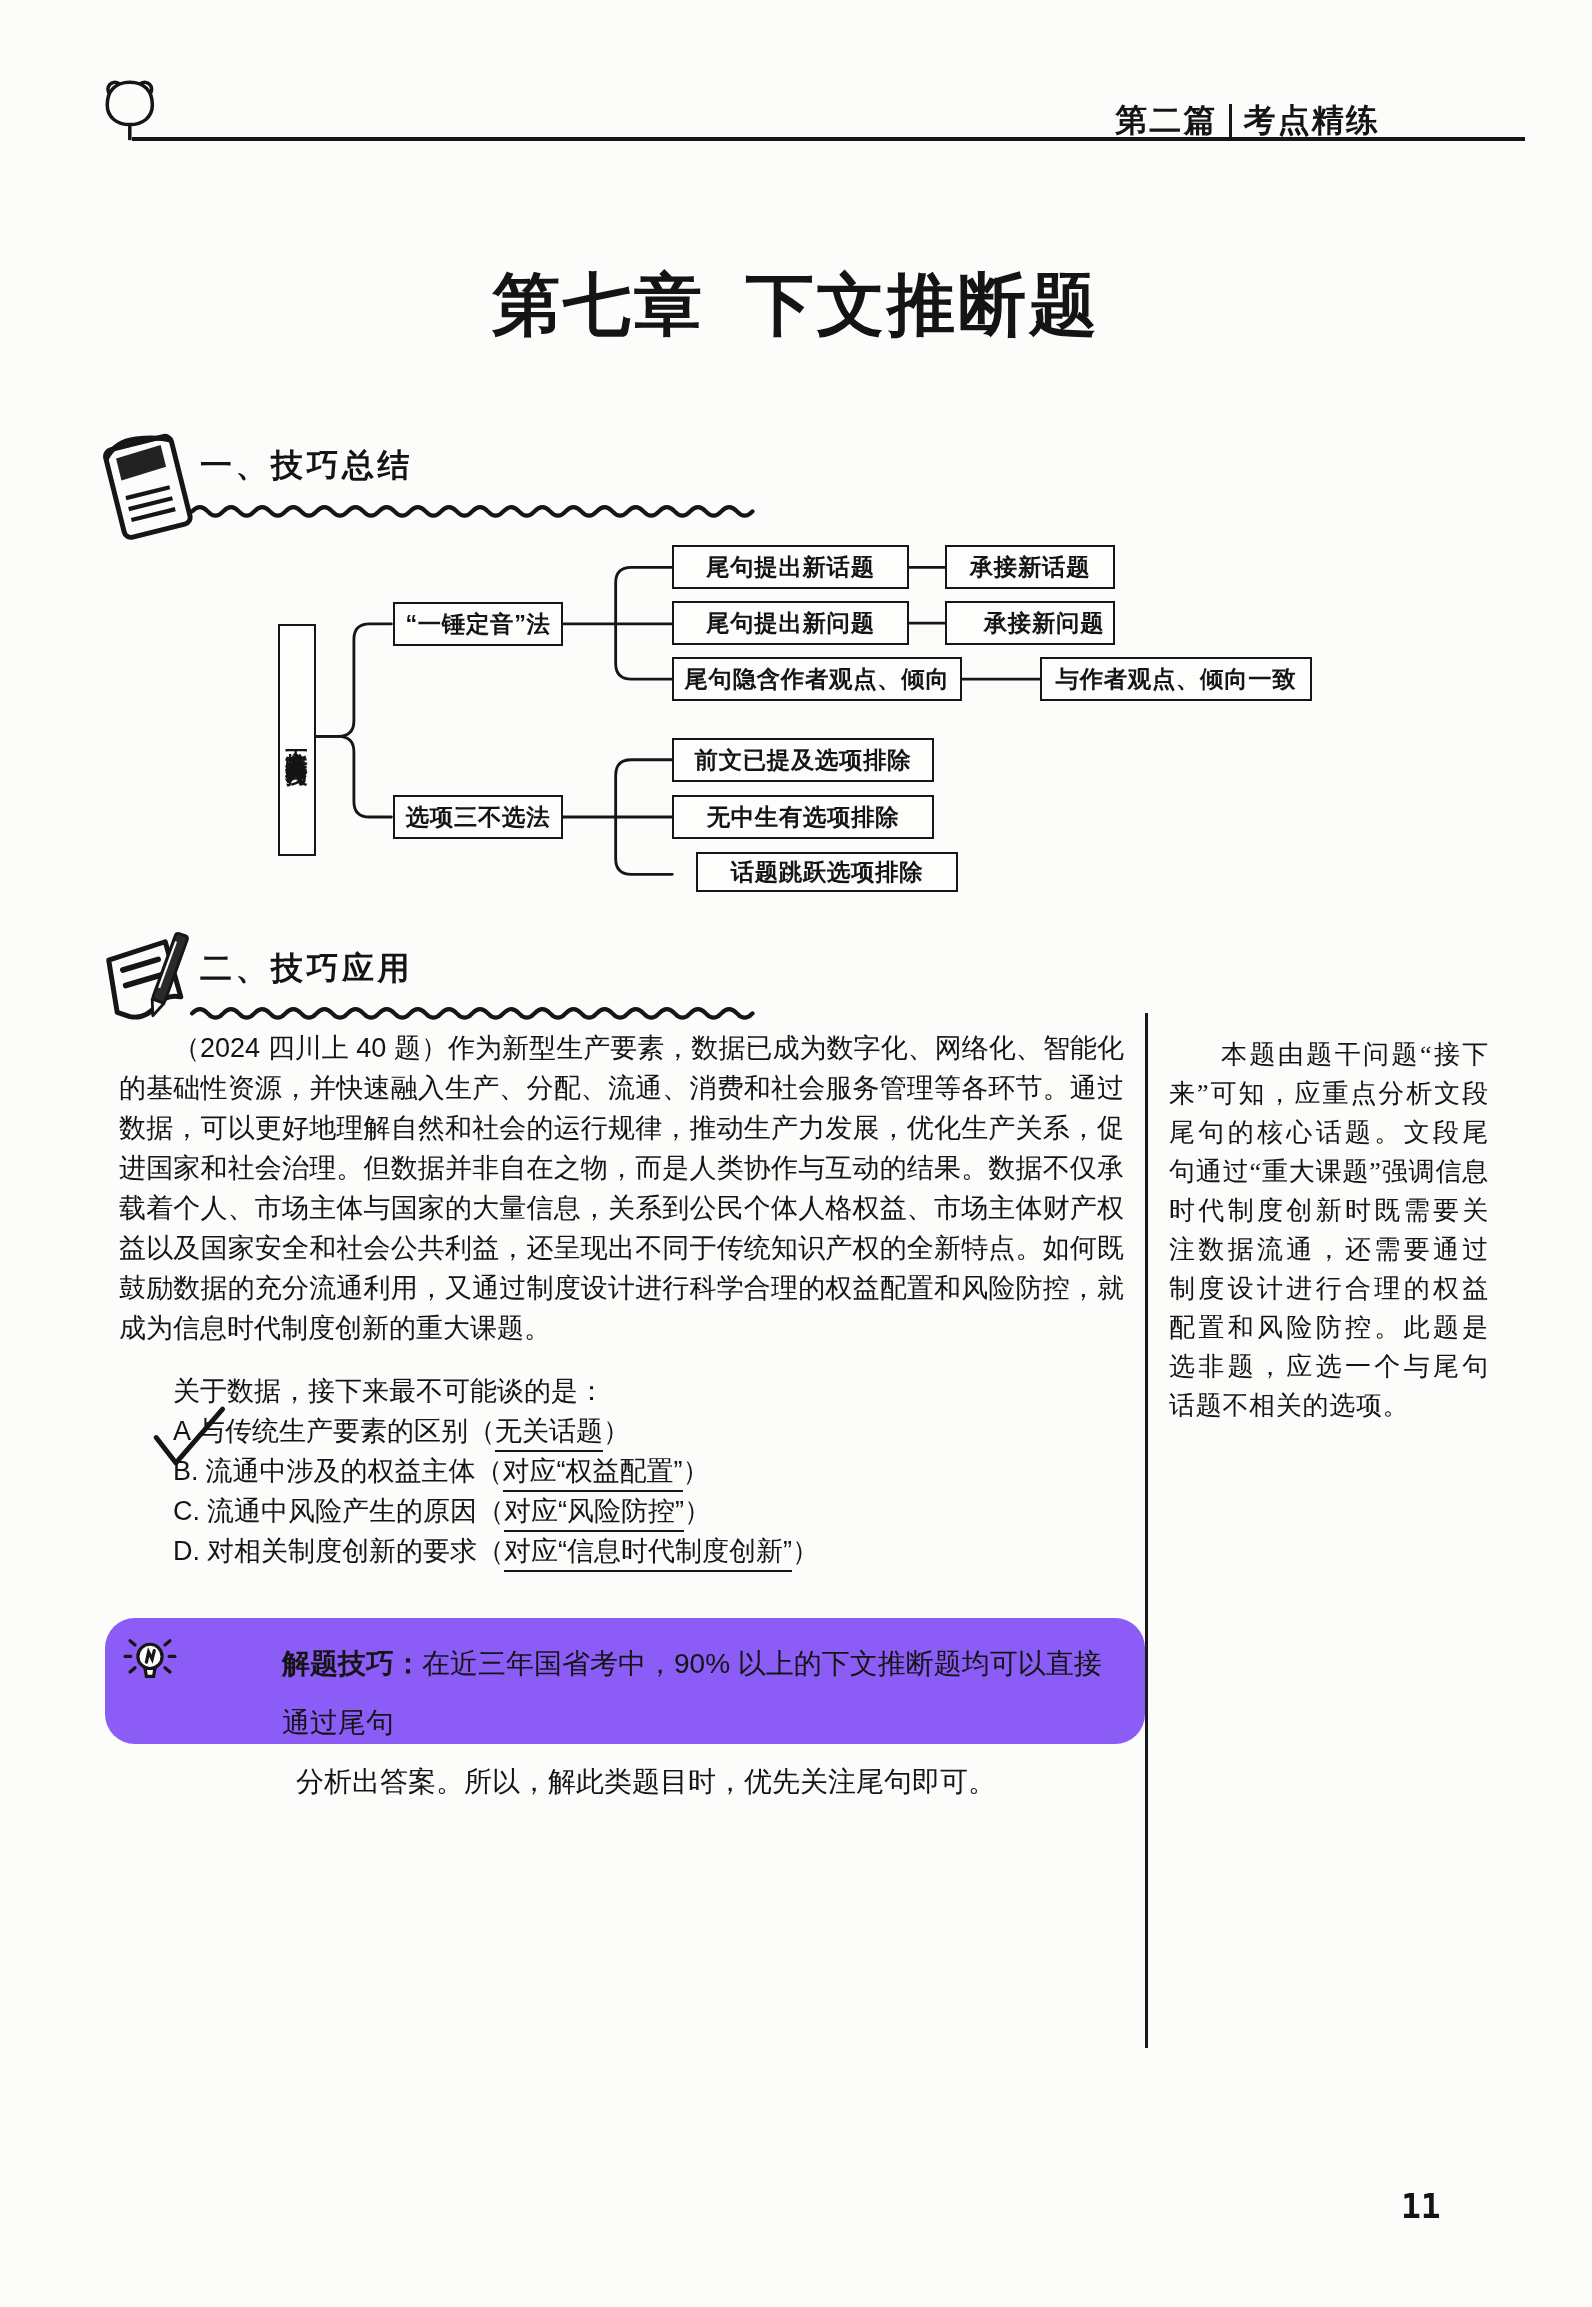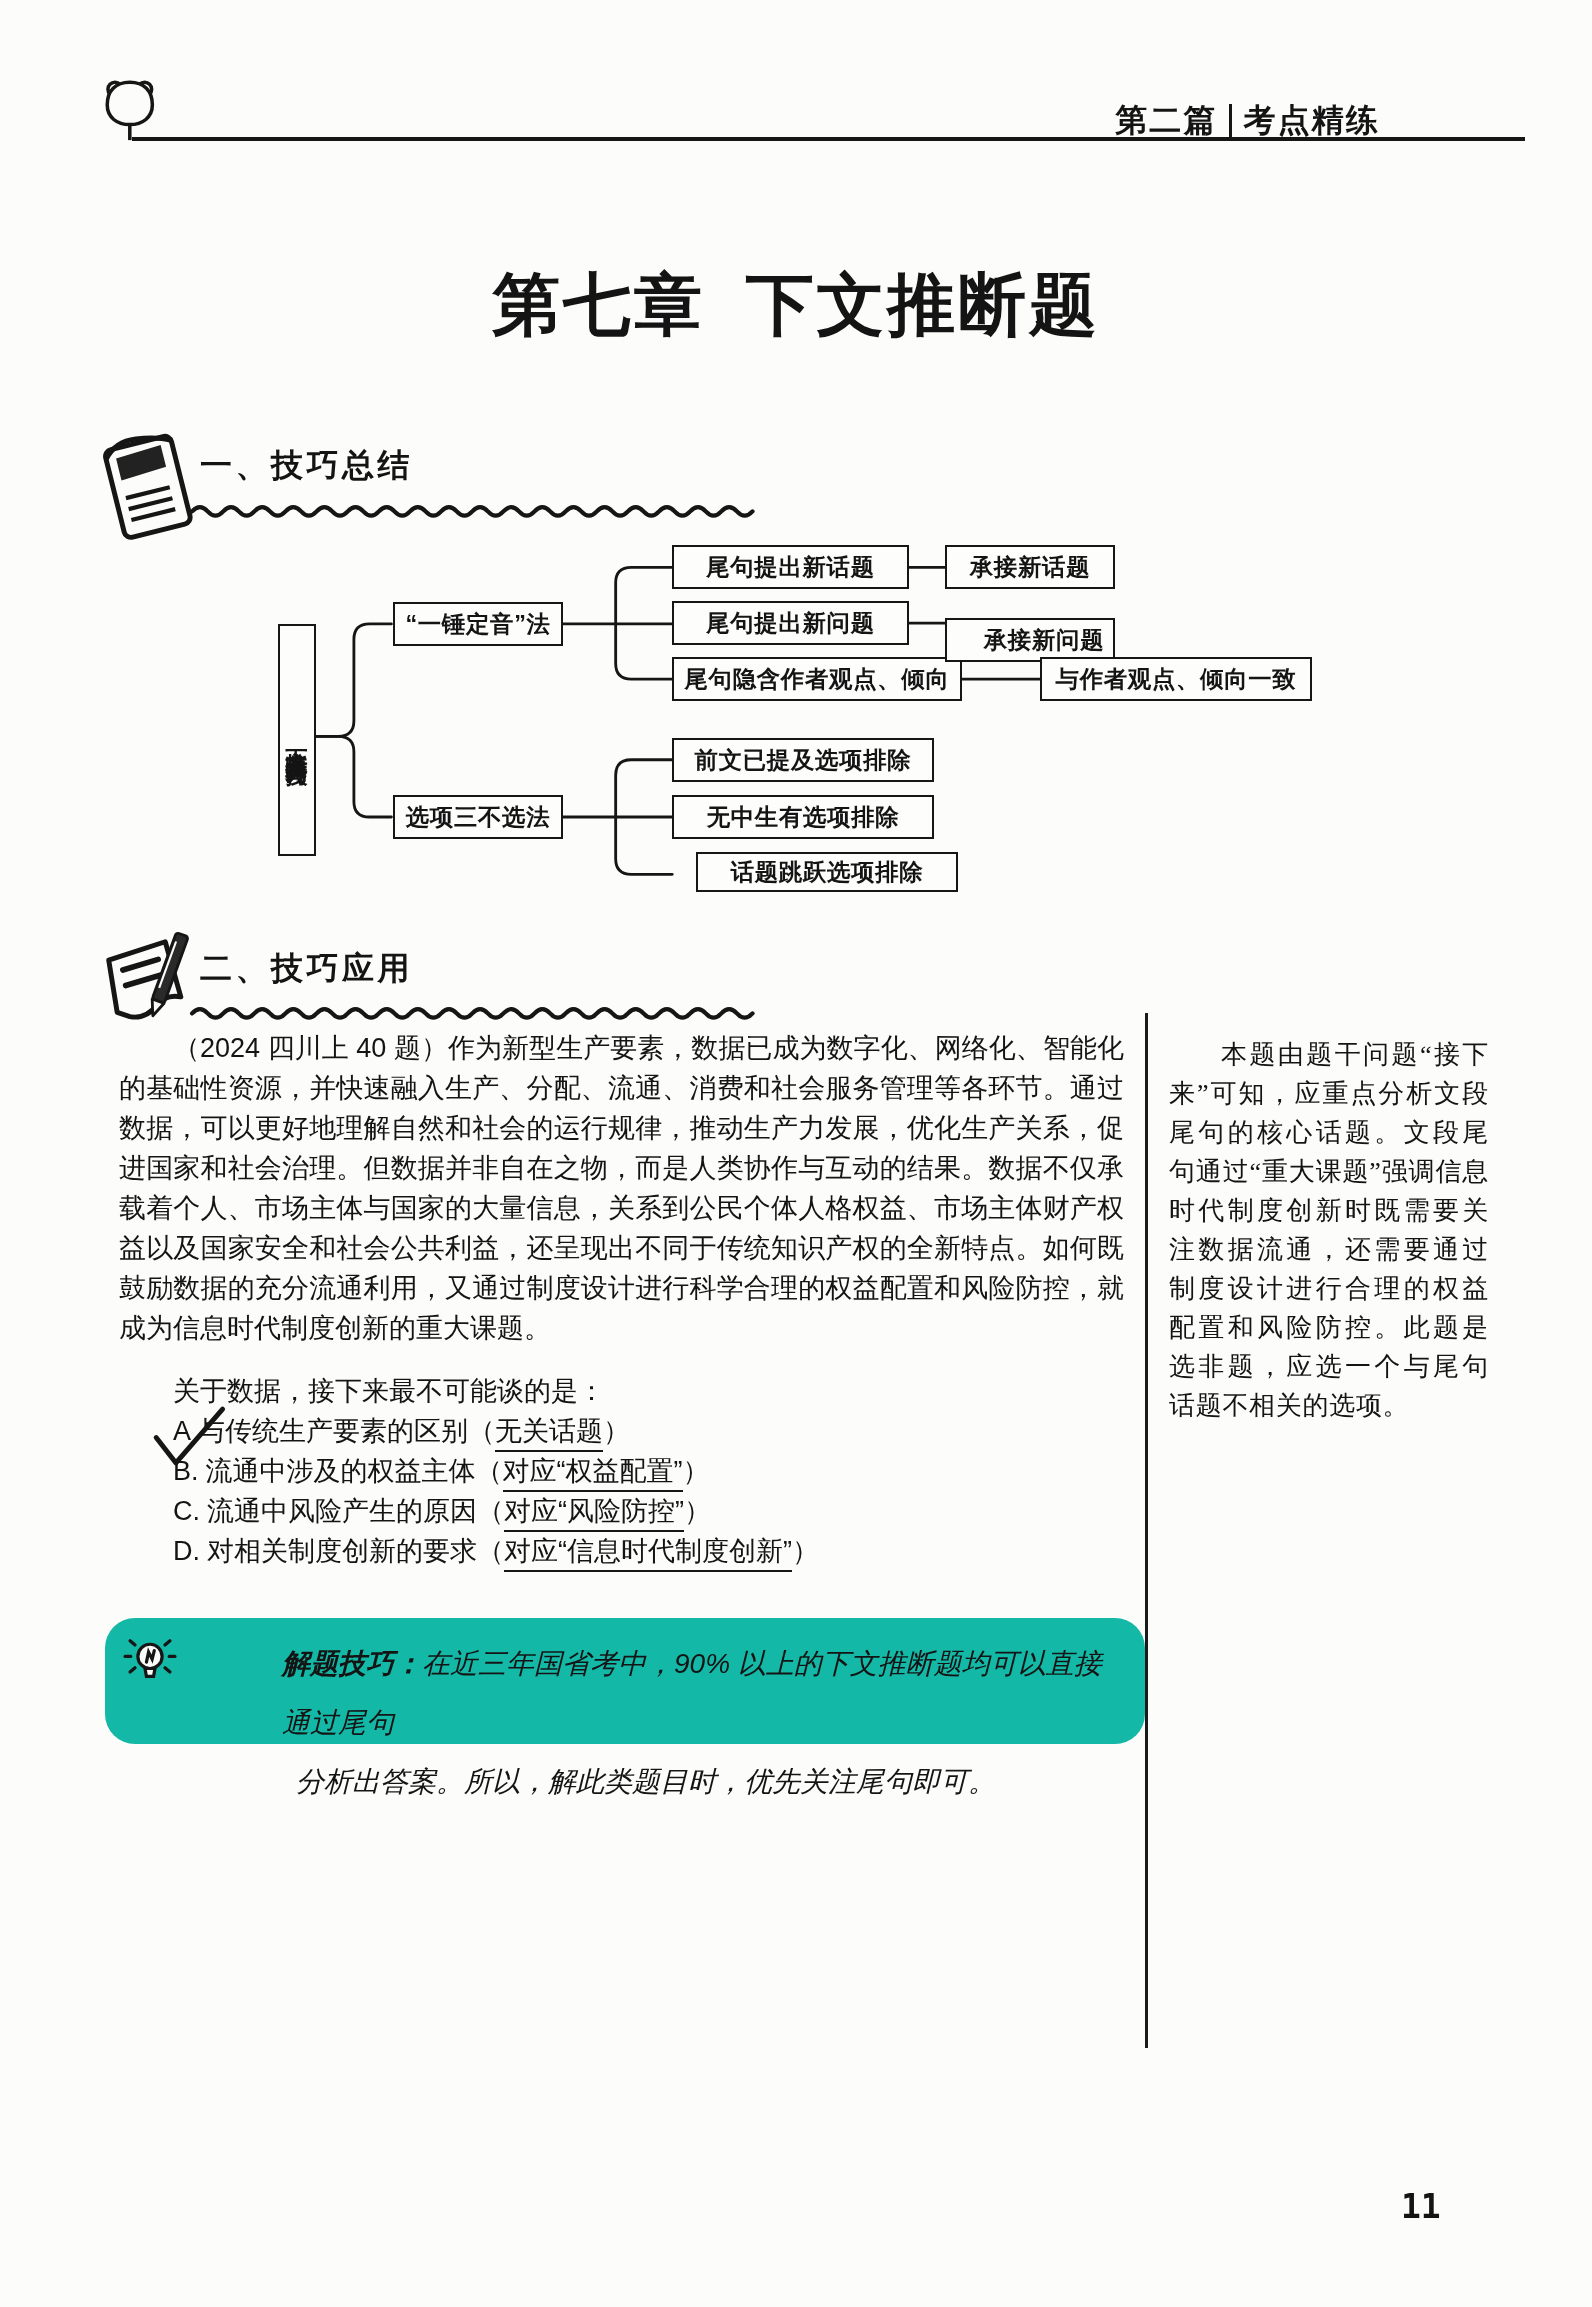--- a/index.html
+++ b/index.html
@@ -53,21 +53,21 @@
 
   
   .divider { left:1145px; top:1013px; width:2.8px; height:1035px; background:#1a1a1a; }
   .sidebar {
     left:1169px; top:1035px; width:320px;
     font-family:"Liberation Serif", serif; font-size:26px; line-height:39px;
     text-align:justify; text-indent:2em; letter-spacing:0.7px; font-weight:500;
   }
 
   
-  .tipbox { left:105px; top:1618px; width:1040px; height:126px; background:#14b8a6; border-radius:30px;font-style:italic; }
+  .tipbox { left:105px; top:1618px; width:1040px; height:126px; background:#8b5cf6; border-radius:30px; }
   .tip-text { position:absolute; left:177px; top:15.6px; width:842px; font-size:28px; line-height:59px; }
   .tip-text .l2 { padding-left:14px; }
   .tip-label { font-weight:bold; }
 
   
   .pagenum { left:1401px; top:2187px; font-family:"DejaVu Sans Mono", monospace; font-size:33px; font-weight:bold; }
 
   svg { overflow:visible; }
 </style>
 </head>
@@ -127,21 +127,21 @@
   <div class="fbox vert" style="left:8.5px; top:86px; width:38px; height:232px; font-size:22px;">下文推断题高分技巧</div>
 
   <div class="fbox" style="left:124px; top:64px; width:170px; height:44px;">“一锤定音”法</div>
   <div class="fbox" style="left:124px; top:257px; width:170px; height:44px;">选项三不选法</div>
 
   <div class="fbox" style="left:403px; top:7px; width:237px; height:44px;">尾句提出新话题</div>
   <div class="fbox" style="left:403px; top:63px; width:237px; height:44px;">尾句提出新问题</div>
   <div class="fbox" style="left:403px; top:119px; width:290px; height:44px;">尾句隐含作者观点、倾向</div>
 
   <div class="fbox" style="left:676px; top:7px; width:170px; height:44px;">承接新话题</div>
-  <div class="fbox" style="left:676px; top:80px; width:170px; height:44px;padding-left:28px;">承接新问题</div>
+  <div class="fbox" style="left:676px; top:63px; width:170px; height:44px;padding-left:28px;">承接新问题</div>
   <div class="fbox" style="left:771px; top:119px; width:272px; height:44px;">与作者观点、倾向一致</div>
 
   <div class="fbox" style="left:403px; top:200px; width:262px; height:44px;">前文已提及选项排除</div>
   <div class="fbox" style="left:403px; top:257px; width:262px; height:44px;">无中生有选项排除</div>
   <div class="fbox" style="left:403px; top:314px; width:262px; height:40px;margin-left:24px;">话题跳跃选项排除</div>
 </div>
 
 <div class="abs" style="left:96px; top:926px;">
   <svg width="106" height="117" viewBox="0 0 150 165">
     <path d="M18,48 L98,22 L120,100 Q98,96 86,112 Q70,132 48,128 L30,122 Z" fill="#fcfcfa" stroke="#161616" stroke-width="7" stroke-linejoin="round"></path>

